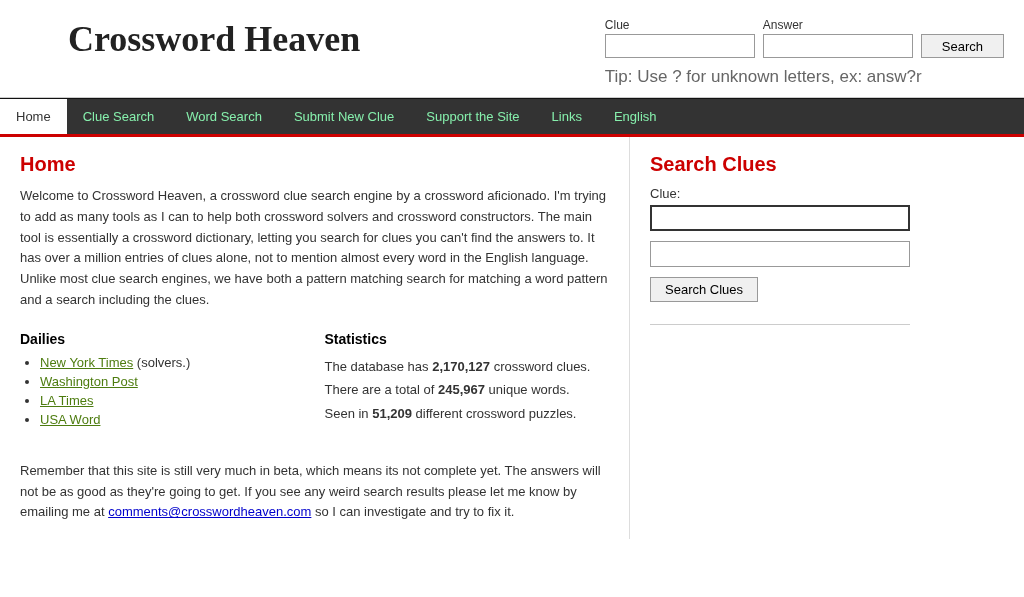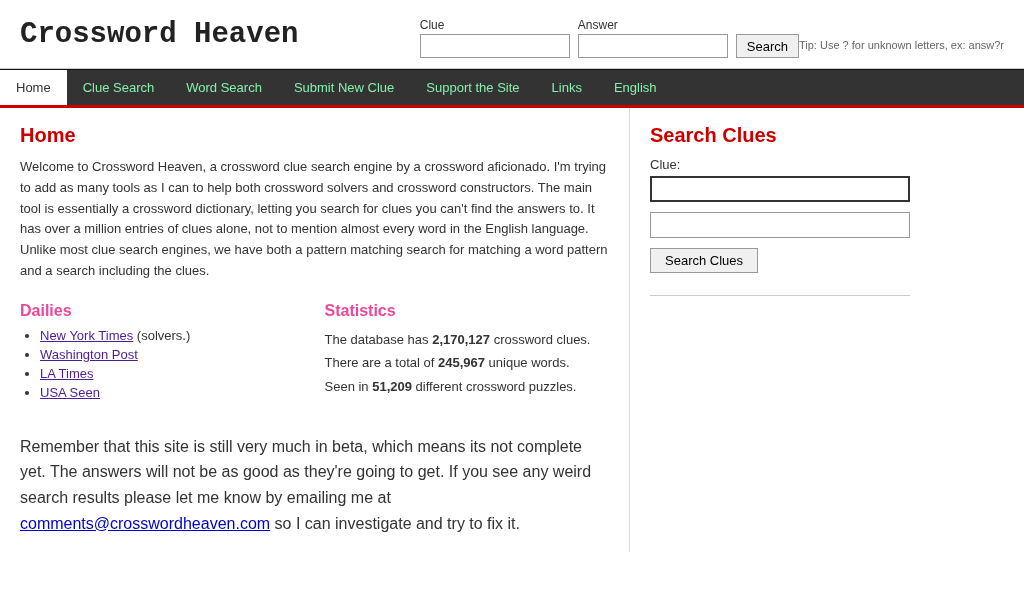--- a/index.html
+++ b/index.html
@@ -7,28 +7,29 @@
 
     
     #header {
       display: flex;
       justify-content: space-between;
       align-items: flex-start;
       padding: 18px 20px 10px 20px;
       border-bottom: 1px solid #ccc;
     }
     #site-title {
-      font-size: 29px;
+      font-size: 36px;
       font-weight: bold;
       color: #222;
-      font-family: Liberation Mono, monospace;
+      font-family: Liberation Serif, serif;
+      margin-left: 48px;
     }
     #header-search {
       display: flex;
-      flex-direction: row;
+      flex-direction: column;
       align-items: flex-start;
     }
     #header-search-fields {
       display: flex;
       gap: 8px;
       align-items: flex-end;
     }
     .header-field-group {
       display: flex;
       flex-direction: column;
@@ -41,30 +42,30 @@
     .header-field-group input {
       border: 1px solid #999;
       padding: 3px 4px;
       font-size: 13px;
       height: 24px;
     }
     #clue-input-header { width: 150px; }
     #answer-input-header { width: 150px; }
     #header-search-btn {
       height: 24px;
-      padding: 0 10px;
+      padding: 0 20px;
       background: #f0f0f0;
       border: 1px solid #999;
       cursor: pointer;
       font-size: 13px;
     }
     #header-tip {
-      font-size: 11px;
+      font-size: 17px;
       color: #666;
-      margin-top: 21px;
+      margin-top: 9px;
     }
 
     
     #nav {
       background: #333;
       display: flex;
       align-items: center;
       padding: 0;
       border-top: 1px solid #111;
       border-bottom: 3px solid #cc0000;
@@ -112,49 +113,49 @@
       margin-bottom: 20px;
     }
 
     #sections {
       display: flex;
       gap: 20px;
       margin-bottom: 20px;
     }
     .section { flex: 1; }
     .section-title {
-      font-size: 16px;
-      font-weight: bold;
-      color: #ec4899;
+      font-size: 14px;
+      font-weight: bold;
+      color: #000000;
       margin-bottom: 8px;
     }
     .section ul {
       list-style: disc;
       padding-left: 20px;
       margin-bottom: 6px;
     }
     .section ul li {
       margin-bottom: 4px;
       font-size: 13px;
     }
     .section ul li a {
-      color: #4c1d95;
+      color: #4d7c0f;
       text-decoration: underline;
     }
     .section ul li span {
       color: #333;
     }
     .stats-text {
       font-size: 13px;
       line-height: 1.8;
     }
     .stats-text strong { font-weight: bold; }
 
     #beta-text {
-      font-size: 16px;
+      font-size: 13px;
       line-height: 1.6;
       margin-top: 28px;
     }
     #beta-text a {
       color: #0000cc;
       text-decoration: underline;
     }
 
     
     #sidebar-title {
@@ -237,21 +238,21 @@
             <a href="#">New York Times</a>
             <span> (solvers.)</span>
           </li>
           <li>
             <a href="#">Washington Post</a>
           </li>
           <li>
             <a href="#">LA Times</a>
           </li>
           <li>
-            <a href="#">USA Seen</a>
+            <a href="#">USA Word</a>
           </li>
         </ul>
       </div>
 
       <div class="section">
         <div class="section-title">Statistics</div>
         <div class="stats-text">
           <div>
             <span>The database has </span><strong>2,170,127</strong><span> crossword clues.</span>
           </div>

